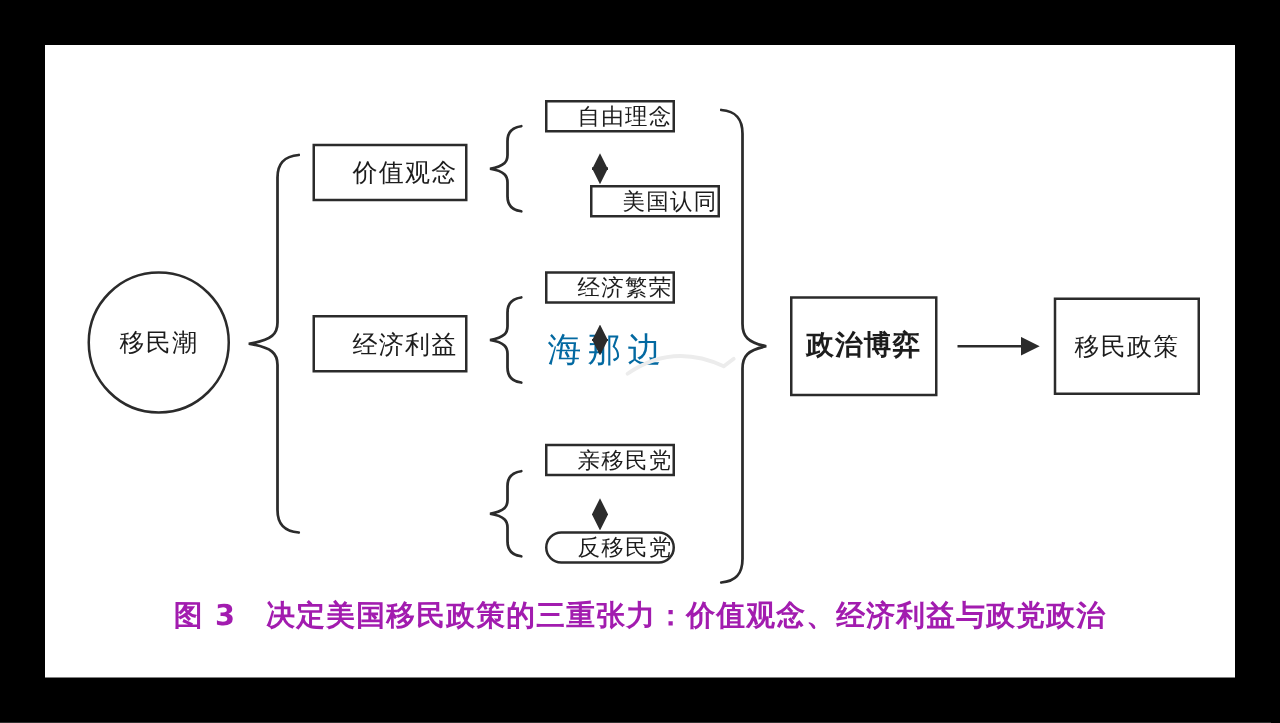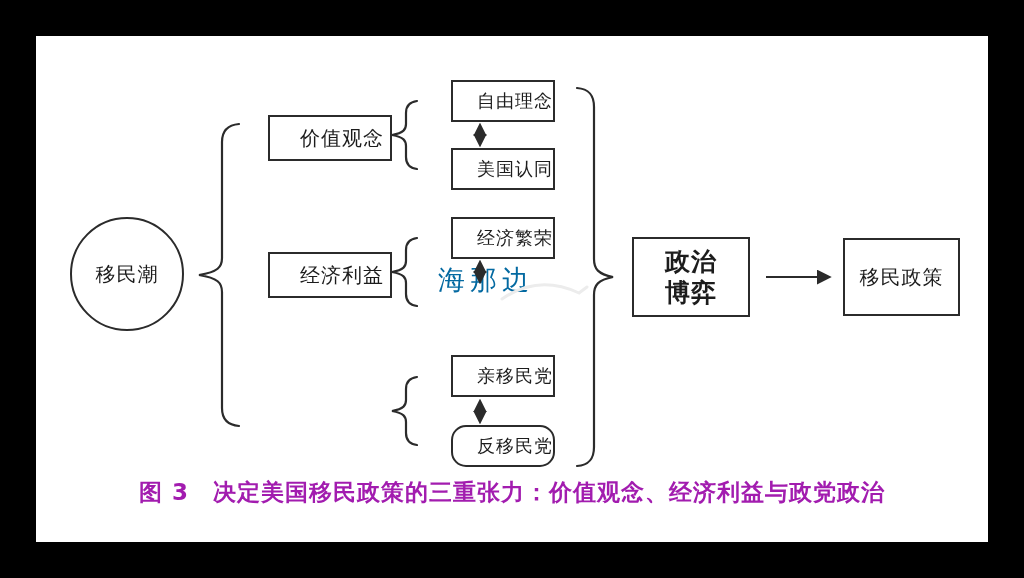--- a/index.html
+++ b/index.html
@@ -46,39 +46,39 @@
     letter-spacing: 1px;
     white-space: nowrap;
   }
   .circle-node {
     left: 34px;
     top: 181px;
     width: 114px;
     height: 114px;
     border-radius: 50%;
   }
-  .cat-box { left: 232px; width: 124px; height: 46px; padding-left: 24px; }
+  .cat-box { left: 214px; width: 124px; height: 46px; padding-left: 24px; }
   .cat-1 { top: 79px; }
   .cat-2 { top: 216px; }
   .cat-3 { top: 352px; }
-  .sub-box { left: 415px; width: 104px; height: 42px; font-size: 18px; padding-left: 24px; }
+  .sub-box { left: 400px; width: 104px; height: 26px; font-size: 18px; padding-left: 24px; }
   .sub-1 { top: 44px; }
-  .sub-2 { top: 112px; }
+  .sub-2 { top: 112px; margin-left: 36px; }
   .sub-3 { top: 181px; text-align: center; }
   .sub-4 { top: 249px; }
   .sub-5 { top: 319px; }
   .sub-6 { top: 389px; border-radius: 15px; }
   .game-box {
     left: 596px;
     top: 201px;
     width: 118px;
     height: 80px;
     font-weight: bold;
-    font-size: 25px;
-    flex-direction: column;
+    font-size: 22px;
+    flex-direction: row;
     line-height: 1.25;
   }
   .policy-box {
     left: 807px;
     top: 202px;
     width: 117px;
     height: 78px;
   }
   .caption {
     position: absolute;

